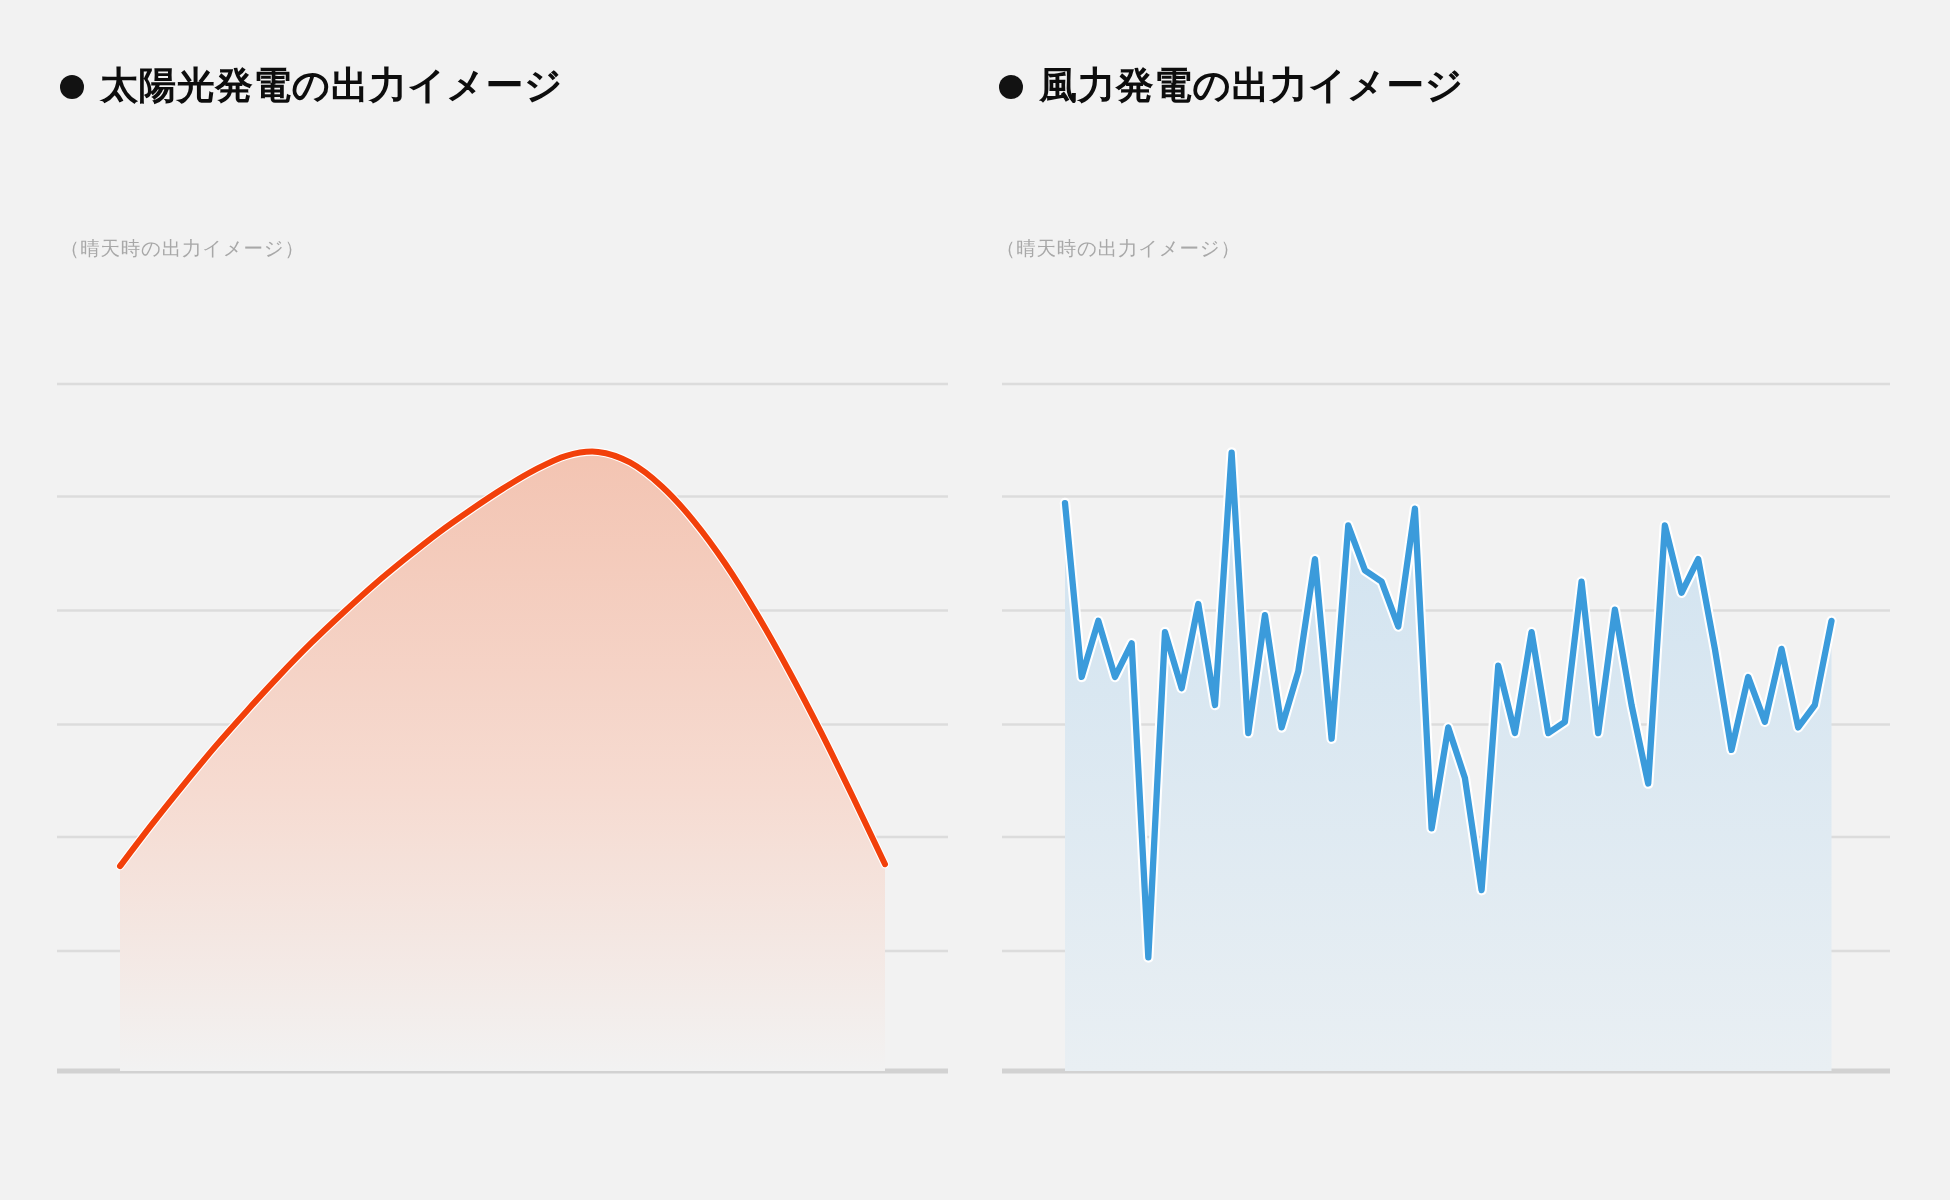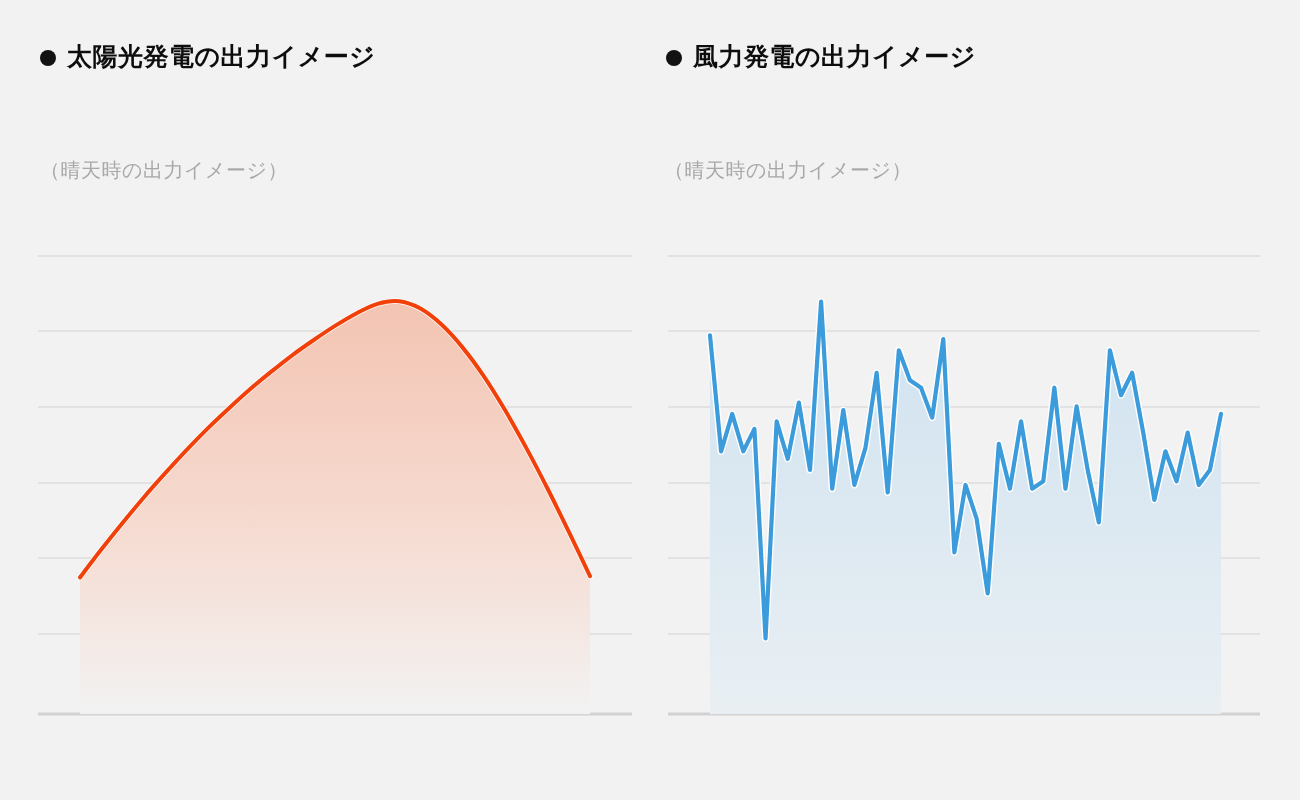--- a/index.html
+++ b/index.html
@@ -22,21 +22,21 @@
     display:flex; align-items:center; gap:11px;
   }
   .panel-right .panel-title { left:16px; }
   .bullet-dot {
     width:16px; height:16px; border-radius:50%;
     background:#121212; display:inline-block; flex:0 0 auto;
     position:relative; top:1px;
   }
   .panel-subtitle {
     position:absolute; left:40px; top:157px;
-    font-size:20px; color:#a8a8a8; letter-spacing:0.5px; white-space:nowrap;
+    font-size:13px; color:#a8a8a8; letter-spacing:0.5px; white-space:nowrap;
   }
 
   .chart-svg { position:absolute; left:0; top:0; width:1300px; height:800px; pointer-events:none; }
 </style>
 </head>
 <body>
 
 <div class="page">
 
   <div class="panel panel-left">

